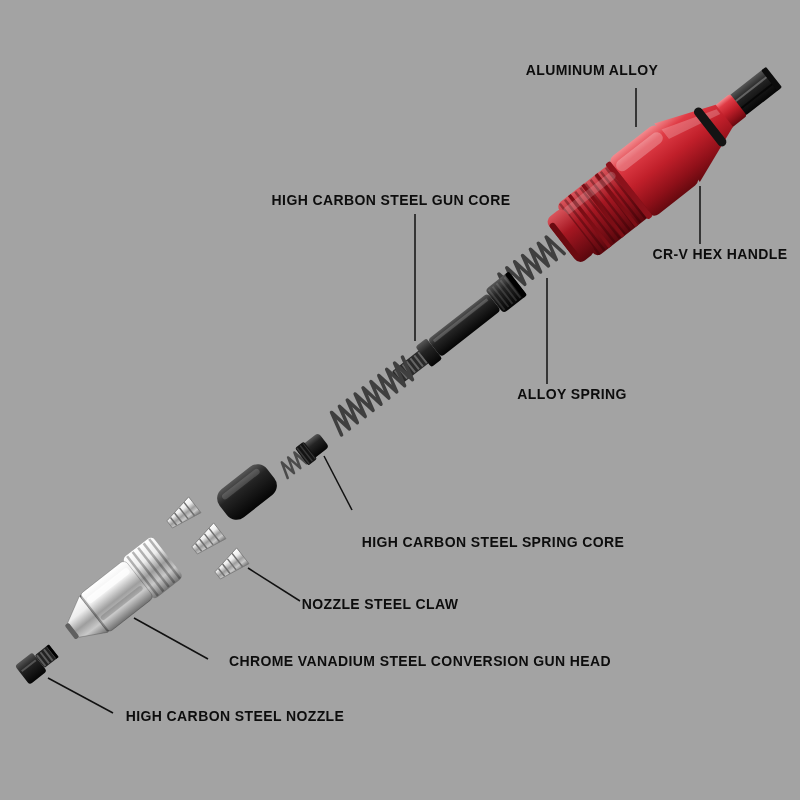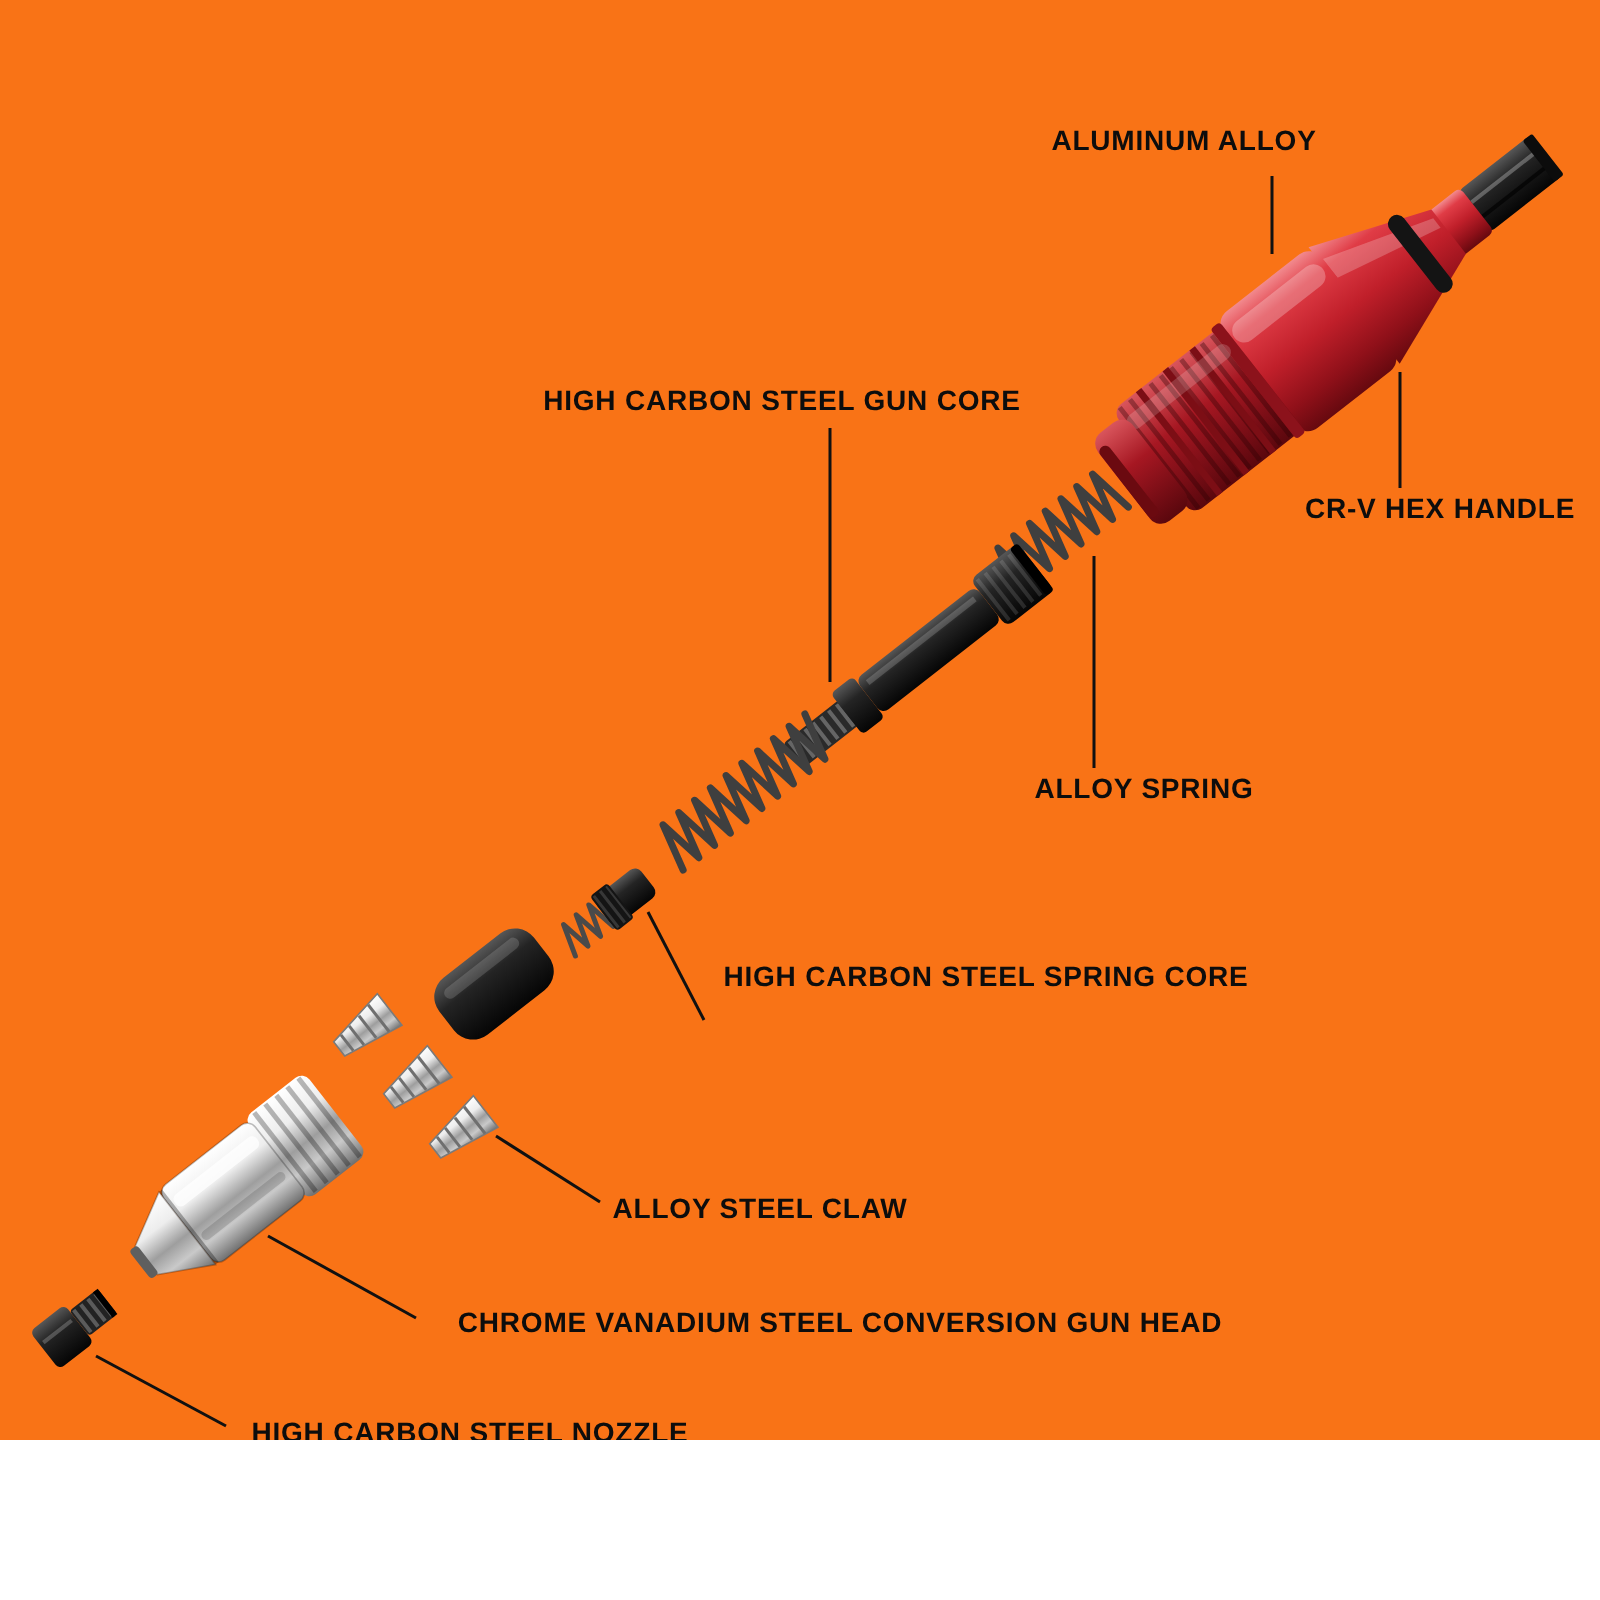--- a/index.html
+++ b/index.html
@@ -1,17 +1,17 @@
 <!DOCTYPE html>
 <html><head>
 <meta charset="utf-8">
 <style>
   html,body{margin:0;padding:0;background:#fff;}
   .stage{
-    position:relative;width:800px;height:720px;background:#f97316;
+    position:relative;width:800px;height:800px;background:#a3a3a3;
     overflow:hidden;font-family:"Liberation Sans",sans-serif;
   }
   .stage svg{position:absolute;left:0;top:0;}
   .label{
     position:absolute;transform:translateX(-50%);
     font-size:14px;font-weight:700;letter-spacing:.4px;
     color:#0d0d0d;white-space:nowrap;
   }
 </style>
 </head>
@@ -170,18 +170,18 @@
       <path d="M300 601 L248 568"></path>
       <path d="M208 659 L134 618"></path>
       <path d="M113 713 L48 678"></path>
     </g>
   </svg>
 
   <div class="label" style="left:592px;top:62px;">ALUMINUM ALLOY</div>
   <div class="label" style="left:720px;top:246px;text-align:center;">CR-V HEX HANDLE</div>
   <div class="label" style="left:360px;top:192px;margin-left:31px;">HIGH CARBON STEEL GUN CORE</div>
   <div class="label" style="left:572px;top:386px;">ALLOY SPRING</div>
-  <div class="label" style="left:493px;top:480px;">HIGH CARBON STEEL SPRING CORE</div>
-  <div class="label" style="left:380px;top:596px;">ALLOY STEEL CLAW</div>
+  <div class="label" style="left:493px;top:534px;">HIGH CARBON STEEL SPRING CORE</div>
+  <div class="label" style="left:380px;top:596px;">NOZZLE STEEL CLAW</div>
   <div class="label" style="left:235px;top:708px;">HIGH CARBON STEEL NOZZLE</div>
   <div class="label" style="left:420px;top:653px;">CHROME VANADIUM STEEL CONVERSION GUN HEAD</div>
 
 </div>
 
 </body></html>

